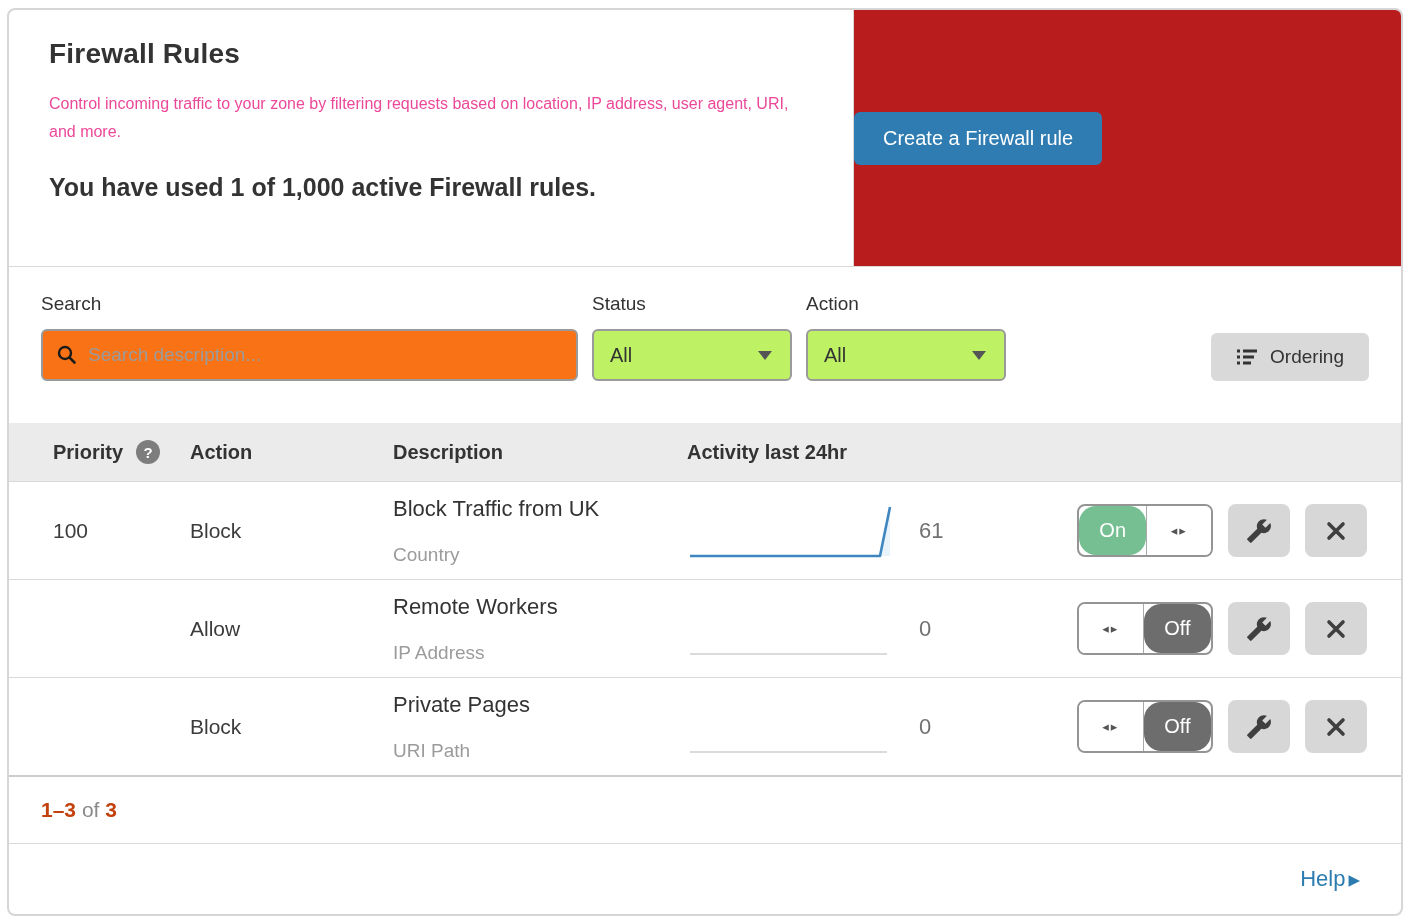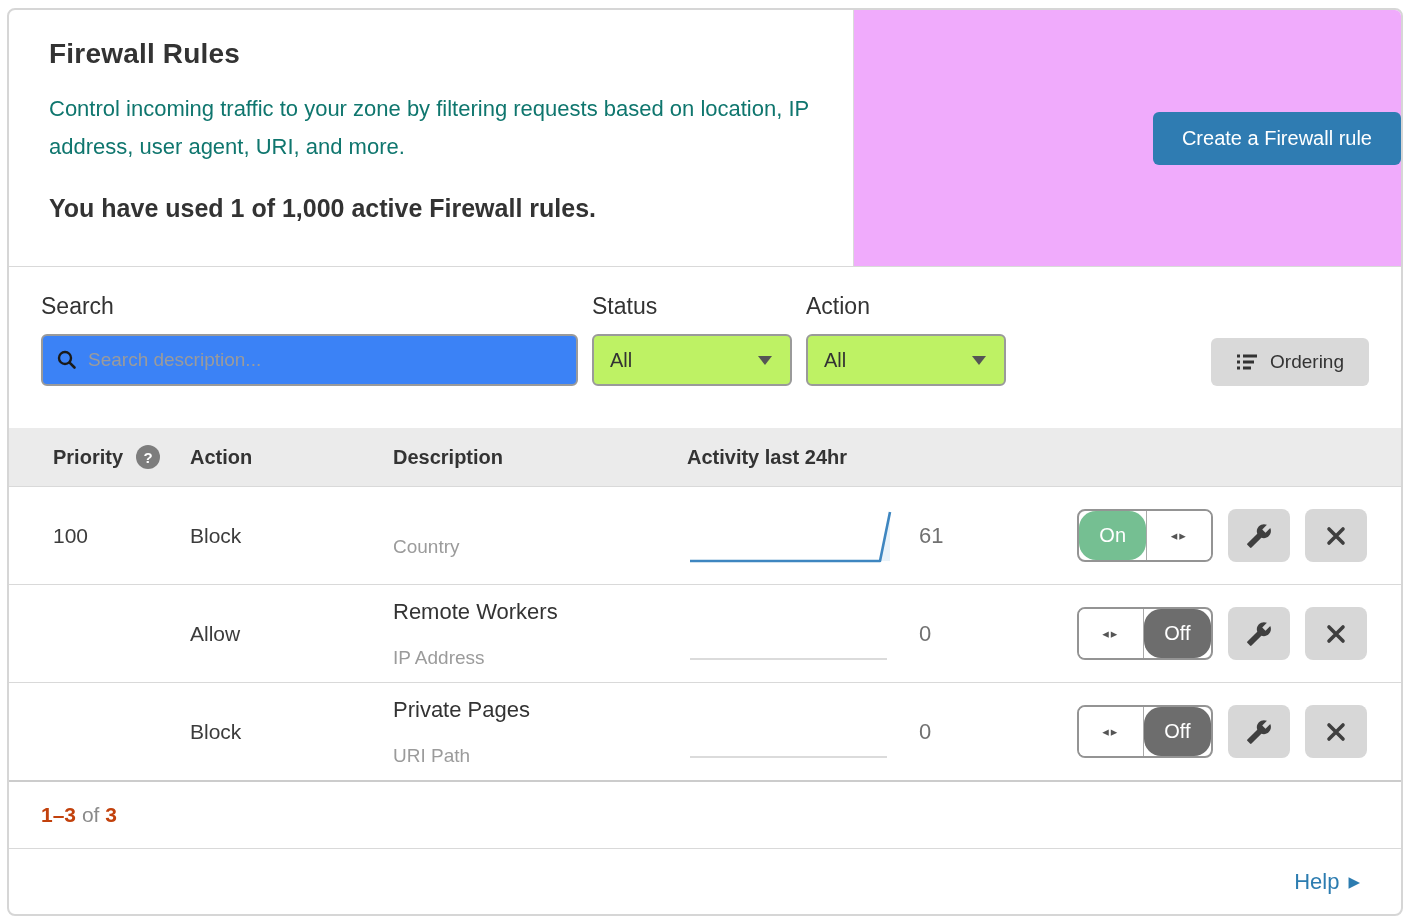--- a/index.html
+++ b/index.html
@@ -9,36 +9,36 @@
   .card {
     position: absolute; left: 7px; top: 8px; width: 1396px; height: 908px;
     background: #fff; border: 2px solid #d6d6d6; border-radius: 8px;
     overflow: hidden; display: flex; flex-direction: column;
   }
 
   
   .header { display: flex; height: 257px; border-bottom: 1px solid #d9d9d9; flex: none; }
   .header-left { width: 837px; padding: 28px 32px; border-right: 1px solid #d9d9d9; margin-left: 8px; }
   .page-title { font-size: 28px; font-weight: bold; color: #333; letter-spacing: .2px; }
-  .page-desc { margin-top: 20px; font-size: 22px; line-height: 1.72; color: #0f766e; max-width: 770px; }
+  .page-desc { margin-top: 20px; font-size: 16px; line-height: 1.72; color: #ec4899; max-width: 770px; }
   .usage-note { margin-top: 28px; font-size: 25px; font-weight: bold; color: #333; }
-  .header-right { flex: 1; background: #f0abfc; display: flex; align-items: center; justify-content: flex-end; }
+  .header-right { flex: 1; background: #b91c1c; display: flex; align-items: center; justify-content: flex-start; }
   .create-btn {
     background: #2f7cb2; color: #fff; border: none; border-radius: 6px;
     font-size: 20px; padding: 15px 29px; cursor: pointer;
     font-family: inherit;
   }
 
   
   .filters { display: flex; align-items: flex-end; padding: 26px 32px 42px; flex: none; }
   .filter-group { display: flex; flex-direction: column; }
-  .filter-label { font-size: 23px; color: #333; margin-bottom: 14px; }
+  .filter-label { font-size: 19px; color: #333; margin-bottom: 14px; }
   .search-box {
     width: 537px; height: 52px; border: 2px solid #9a9a9a; border-radius: 6px;
-    display: flex; align-items: center; padding: 0 12px; background: #3b82f6;
+    display: flex; align-items: center; padding: 0 12px; background: #f97316;
   }
   .search-box input {
     border: none; outline: none; flex: 1; font-size: 19px; margin-left: 9px;
     font-family: inherit; color: #333; background: transparent;
   }
   .search-box input::placeholder { color: #9b9b9b; }
   .select-box {
     width: 200px; height: 52px; border: 2px solid #9a9a9a; border-radius: 6px;
     display: flex; align-items: center; justify-content: space-between;
     padding: 0 18px 0 16px; font-size: 20px; color: #333; background: #bef264; cursor: pointer;
@@ -102,21 +102,21 @@
   .icon-btn {
     width: 62px; height: 53px; background: #d7d7d7; border: none; border-radius: 8px;
     display: flex; align-items: center; justify-content: center; cursor: pointer; flex: none;
   }
 
   
   .pager { height: 68px; border-top: 2px solid #cccccc; display: flex; align-items: center; padding-left: 32px; font-size: 21px; color: #8a8a8a; flex: none; }
   .pager b { color: #c2410c; }
   .pager .sp { white-space: pre; }
   .help-row { flex: 1; border-top: 1px solid #d9d9d9; display: flex; align-items: center; justify-content: flex-end; padding-right: 41px; }
-  .help-link { display: flex; align-items: center; gap: 9px; color: #2c7cb0; font-size: 22px; text-decoration: none; cursor: pointer; }
+  .help-link { display: flex; align-items: center; gap: 3px; color: #2c7cb0; font-size: 22px; text-decoration: none; cursor: pointer; }
   .help-arrow { font-size: 15px; line-height: 1; }
 </style>
 </head>
 <body>
 
 <div class="card">
 
   <div class="header">
     <div class="header-left">
       <div class="page-title">Firewall Rules</div>
@@ -175,20 +175,21 @@
     </div>
     <div class="c-action">Action</div>
     <div class="c-desc">Description</div>
     <div class="c-activity">Activity last 24hr</div>
   </div>
 
   <div class="trow">
     <div class="c-priority">100</div>
     <div class="c-action">Block</div>
     <div class="c-desc">
+      <div class="desc-title">Block Traffic from UK</div>
       <div class="desc-sub">Country</div>
     </div>
     <div class="c-activity">
       <div class="spark spike">
         <svg class="svg-spike" width="205" height="62" viewBox="0 0 205 62">
           <path d="M193 56 L203 7 L203 56 Z" fill="#e9f3fa"></path>
           <polyline points="3,56 193,56 203,7" fill="none" stroke="#3e86c0" stroke-width="2.6" stroke-linejoin="round"></polyline>
         </svg>
 
       </div>

